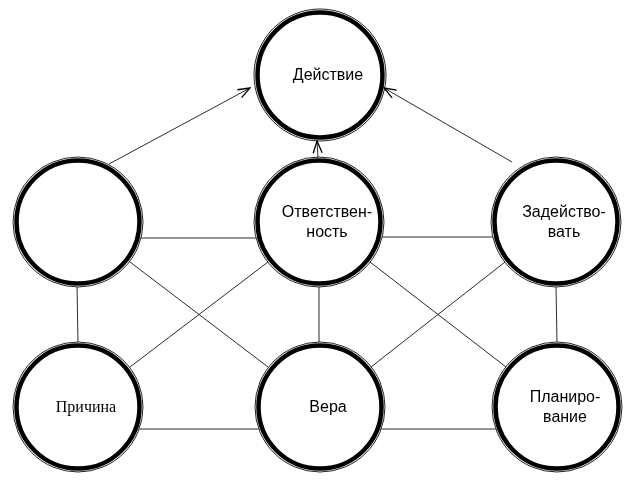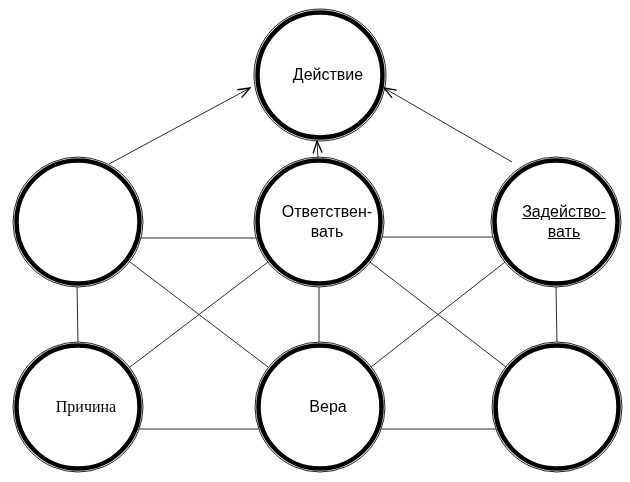--- a/index.html
+++ b/index.html
@@ -79,19 +79,21 @@
       </g>
     <g id="arrow-layer">
         <line x1="109" y1="164" x2="250" y2="88" stroke="#2b2b2b" stroke-width="1" marker-end="url(#arrowhead)"></line>
         <line x1="318" y1="158" x2="317" y2="141" stroke="#2b2b2b" stroke-width="1" marker-end="url(#arrowhead)"></line>
         <line x1="512" y1="162" x2="384" y2="88" stroke="#2b2b2b" stroke-width="1" marker-end="url(#arrowhead)"></line>
       </g>
   </svg>
   <div id="labels">
       <div class="node-label" style="left: 320px; top: 75px;">Действие</div>
       <div class="node-label" style="left: 319px; top: 222px;">Ответствен-
-вать</div>
-      <div class="node-label" style="left: 556px; top: 222px; text-decoration: underline;">Задейство-
+ность</div>
+      <div class="node-label" style="left: 556px; top: 222px;">Задейство-
 вать</div>
       <div class="node-label" style="left: 78px; top: 407px; font-family: Liberation Serif, serif;">Причина</div>
       <div class="node-label" style="left: 320px; top: 407px;">Вера</div>
+      <div class="node-label" style="left: 557px; top: 407px;">Планиро-
+вание</div>
     </div>
 </div>
 
 </body></html>

